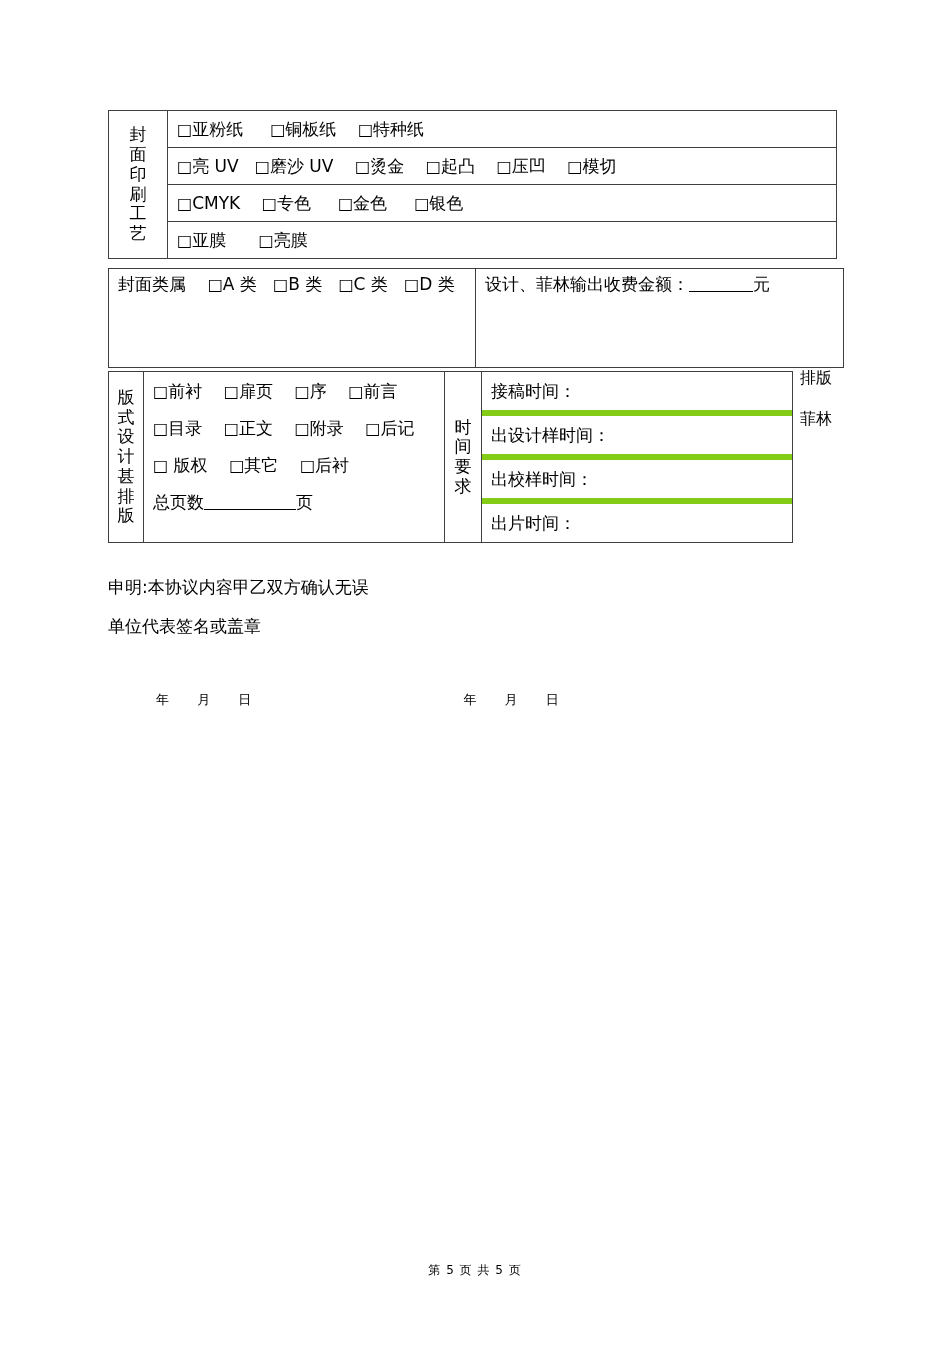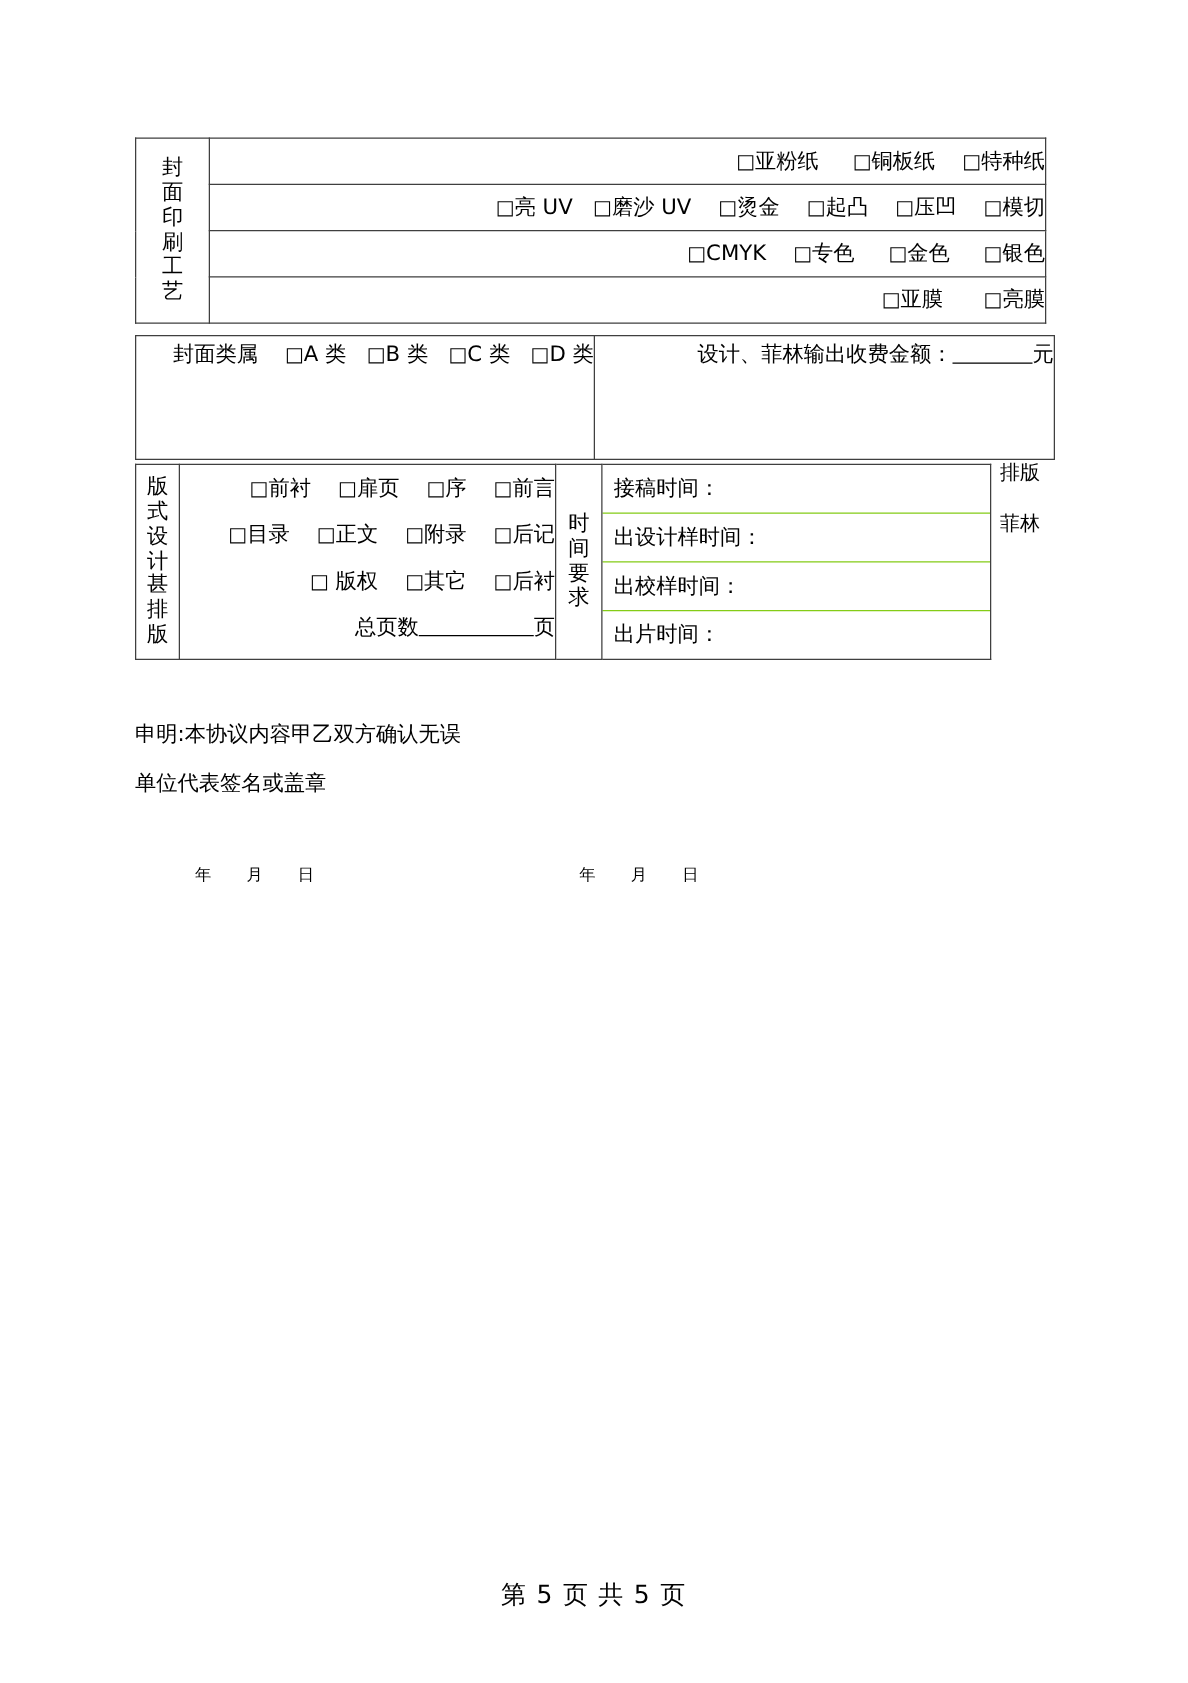--- a/index.html
+++ b/index.html
@@ -50,21 +50,20 @@
     display: block;
     width: 1em;
     margin: 0 auto;
     word-break: break-all;
     line-height: 1.16;
     text-align: center;
   }
 
   .cellpad {
     padding: 4px 0 4px 9px;
-    text-align: right;
   }
 
   .optline {
     display: block;
     white-space: nowrap;
     font-size: 17px;
   }
   .opt {
     display: inline-block;
     white-space: nowrap;
@@ -96,21 +95,21 @@
   #tbl-layout .optline { margin: 0 0 14px 0; }
   #tbl-layout .optline:last-child { margin-bottom: 0; }
 
   .subtbl {
     width: 100%;
     border-collapse: collapse;
     table-layout: fixed;
   }
   .subtbl td {
     border: none;
-    border-bottom: 1px solid #84cc16;
+    border-bottom: 6px solid #84cc16;
     height: 38px;
     padding: 0 0 0 9px;
     font-size: 17px;
     vertical-align: middle;
   }
   .subtbl tr:last-child td { border-bottom: none; }
 
   
   .side-label {
     position: absolute;
@@ -155,21 +154,21 @@
   #date-right { margin-left: 184px; }
   .date-ch { display: inline-block; padding: 0 12px; }
 
   
   #footer {
     position: absolute;
     left: 0;
     top: 1262px;
     width: 950px;
     text-align: center;
-    font-size: 20px;
+    font-size: 12px;
     letter-spacing: 1px;
   }
 </style>
 </head>
 <body>
 
 <div class="page">
 
   <table class="tbl" id="tbl-cover-process">
     <tbody>

